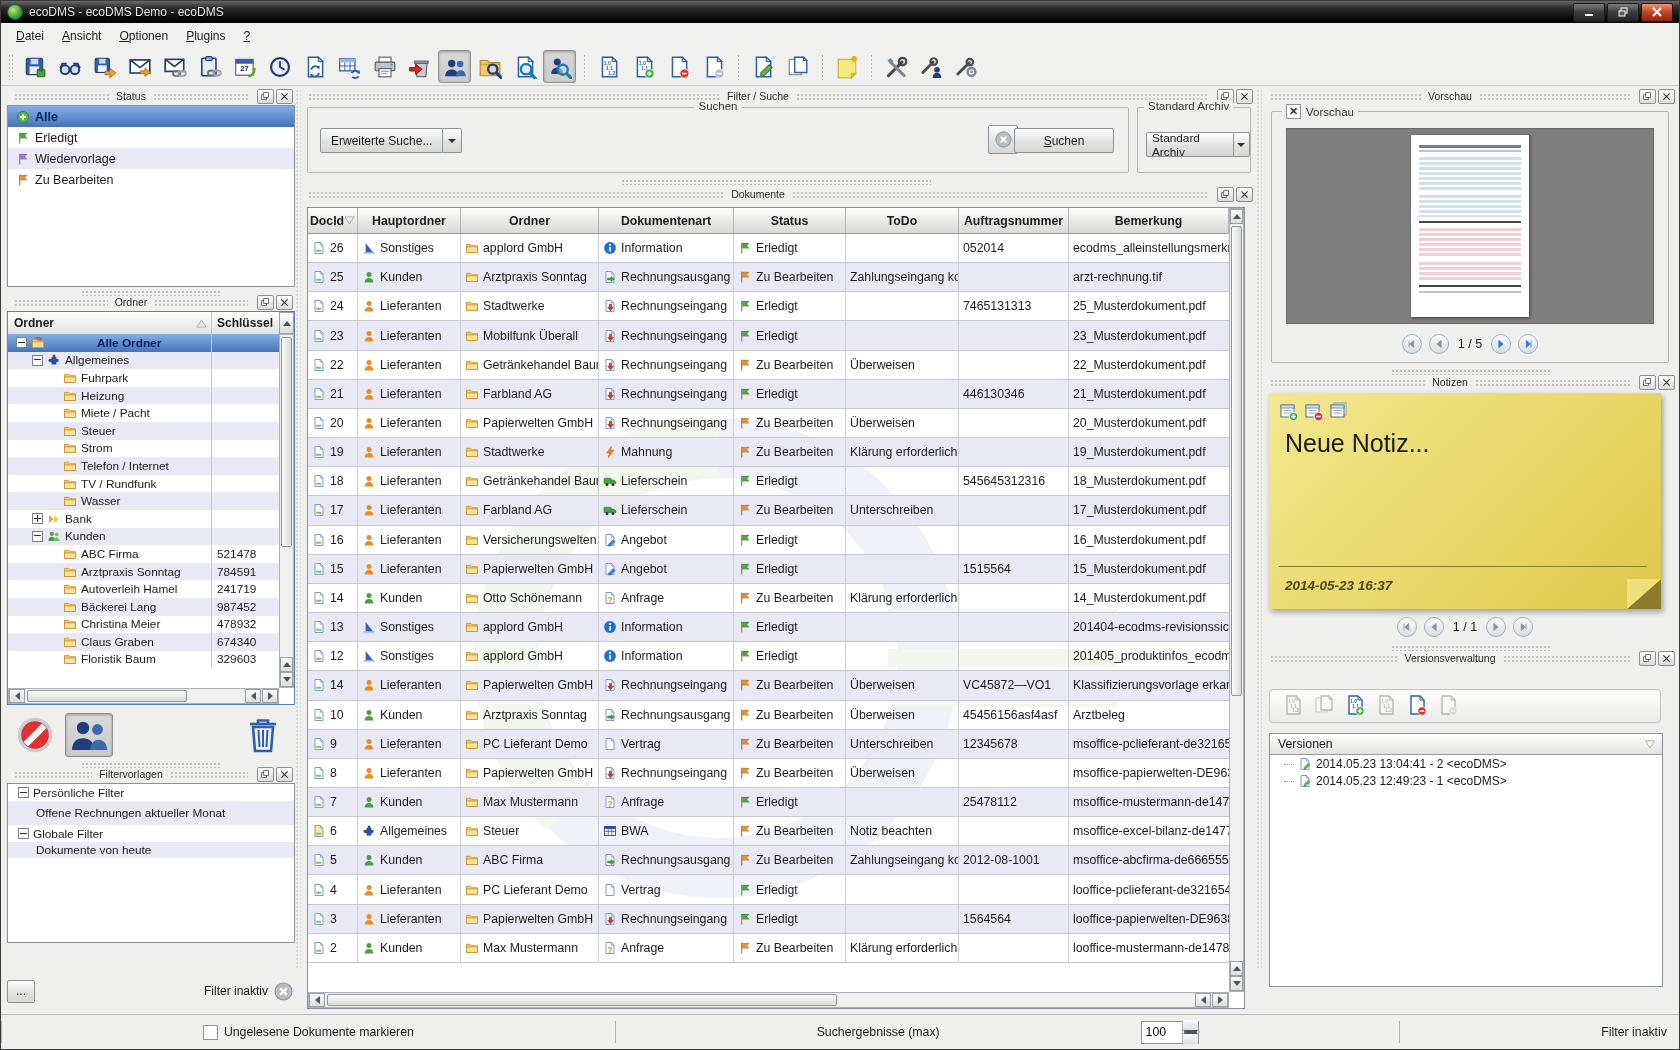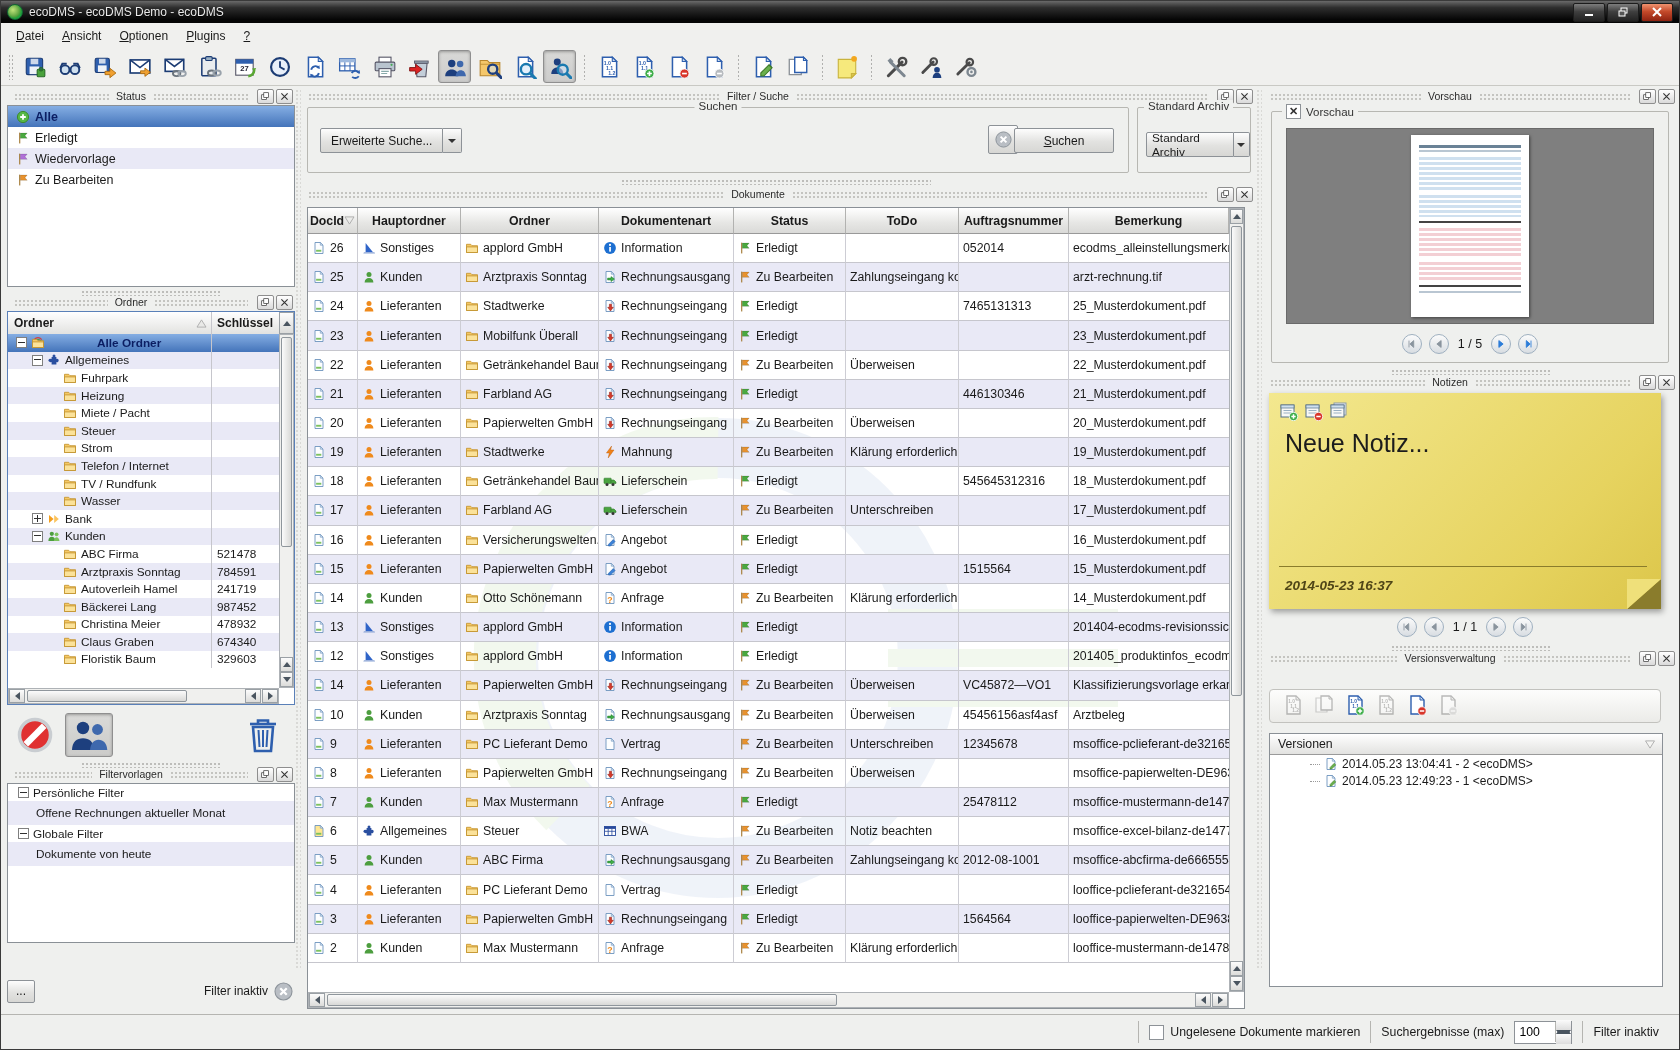--- a/index.html
+++ b/index.html
@@ -99,25 +99,25 @@
      display:flex;align-items:center;justify-content:center;}
   .pager .plabel{font-size:12.5px;margin:0 2px;}
   .note{position:absolute;background:linear-gradient(135deg,#f3e88f,#e6d35f 70%,#dcc64a);box-shadow:2px 3px 6px rgba(0,0,0,.35);}
   .note .curl{position:absolute;right:0;bottom:0;width:0;height:0;border-style:solid;border-width:0 0 30px 34px;
      border-color:transparent transparent #8a7c2c transparent;}
   .note .curl2{position:absolute;right:0;bottom:0;width:0;height:0;border-style:solid;border-width:30px 34px 0 0;
      border-color:#efe07a transparent transparent transparent;}
   .vtoolbar{position:absolute;border:1px solid #c2c2be;border-radius:4px;background:linear-gradient(#fdfdfc,#ebebe8);
      display:flex;align-items:center;gap:9px;padding:0 12px;}
   .red-label{color:#cc0000;font-weight:bold;font-size:12.5px;}
-  .ver-row{display:flex;align-items:center;gap:4px;font-size:12px;height:17px;padding-left:14px;white-space:nowrap;margin-left:26px;}
+  .ver-row{display:flex;align-items:center;gap:4px;font-size:12px;height:17px;padding-left:14px;white-space:nowrap;}
 
   
   .statusbar{position:absolute;left:0;right:0;bottom:0;height:34px;background:#eff0ee;border-top:1px solid #b5b5b1;
-     display:flex;align-items:center;justify-content:flex-end;padding-right:20px;gap:10px;font-size:12.3px;}
+     display:flex;align-items:center;justify-content:space-between;padding-right:12px;gap:10px;font-size:12.3px;}
   .sb-sep{width:1px;height:22px;background:#b5b5b1;}
   .cb{width:13px;height:13px;border:1px solid #8d9297;background:#fff;flex:none;display:flex;align-items:center;justify-content:center;font-weight:bold;font-size:11px;}
   .spin{display:flex;border:1px solid #8d9297;background:#fff;height:21px;align-items:center;}
   .spin input{width:34px;border:none;outline:none;font-size:12.3px;text-align:left;padding-left:4px;font-family:inherit;}
   .spin .arrows{display:flex;flex-direction:column;border-left:1px solid #b5b5b1;}
   .spin .arrows div{width:15px;height:10px;display:flex;align-items:center;justify-content:center;background:linear-gradient(#fbfbfb,#ddd);}
 </style>
 </head>
 <body>
 
@@ -721,21 +721,21 @@
       </div>
       <div class="trow alt" style="height: 24px;">
         <span style="width: 24px; flex: 0 0 auto;"></span>
         <span>Offene Rechnungen aktueller Monat</span>
       </div>
       <div class="trow" style="height: 17px;">
         <span style="width: 6px; flex: 0 0 auto;"></span>
         <span class="exp"></span>
         <span>Globale Filter</span>
       </div>
-      <div class="trow alt" style="height: 24px;">
+      <div class="trow alt" style="height: 16px;">
         <span style="width: 24px; flex: 0 0 auto;"></span>
         <span>Dokumente von heute</span>
       </div>
     </div>
   <div class="abs" style="left:6px;top:948px;width:286px;height:24px;display:flex;align-items:center;">
     <div class="btn" style="height:21px;padding:0 8px;">...</div>
     <span style="margin-left:auto;margin-right:6px;">Filter inaktiv</span>
     <span class="ic" style="width:19px;height:19px;" id="icon-clear1"><svg viewBox="0 0 17 17" width="100%" height="100%">
           <circle cx="8.5" cy="8.5" r="7.6" fill="#b9bec4" stroke="#8d949b"></circle>
           <path d="M5.6 5.6l5.8 5.8M11.4 5.6l-5.8 5.8" stroke="#fff" stroke-width="2"></path>

